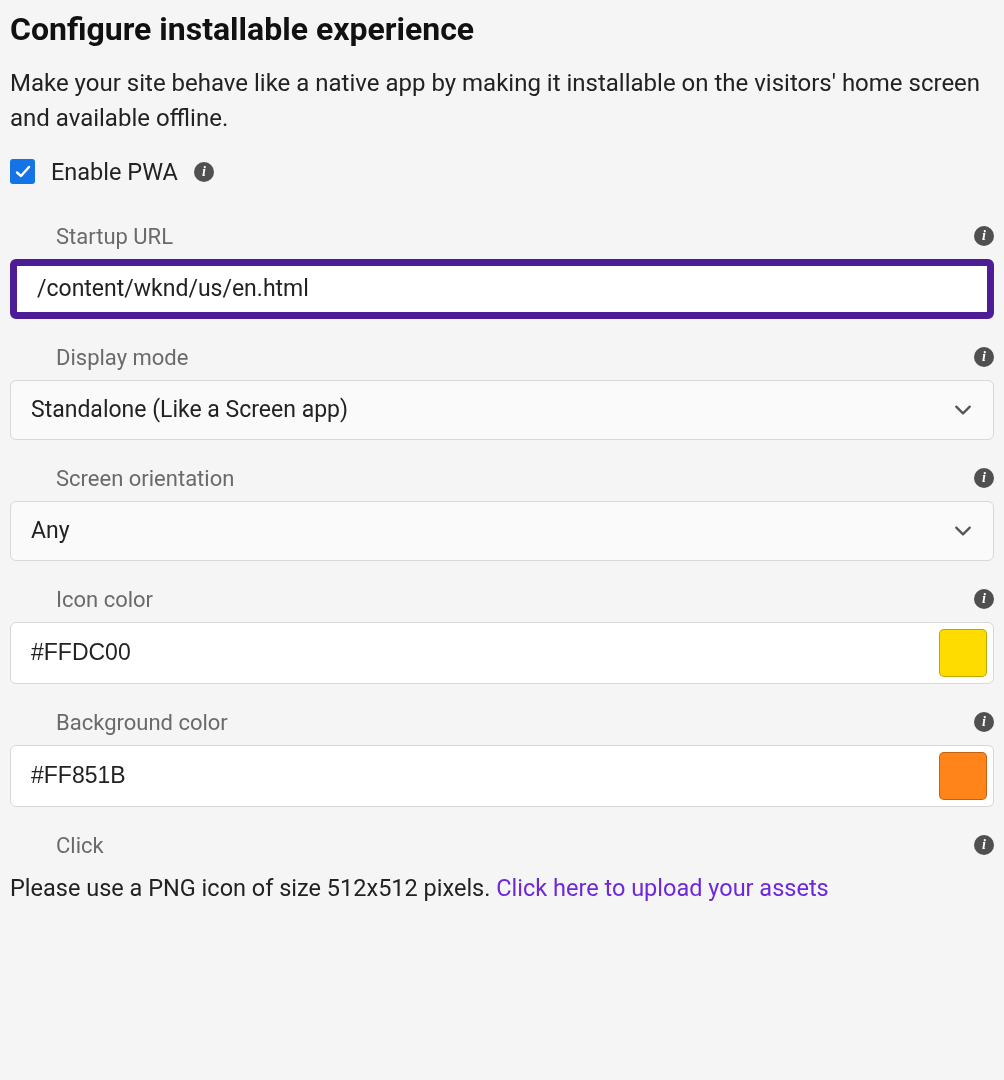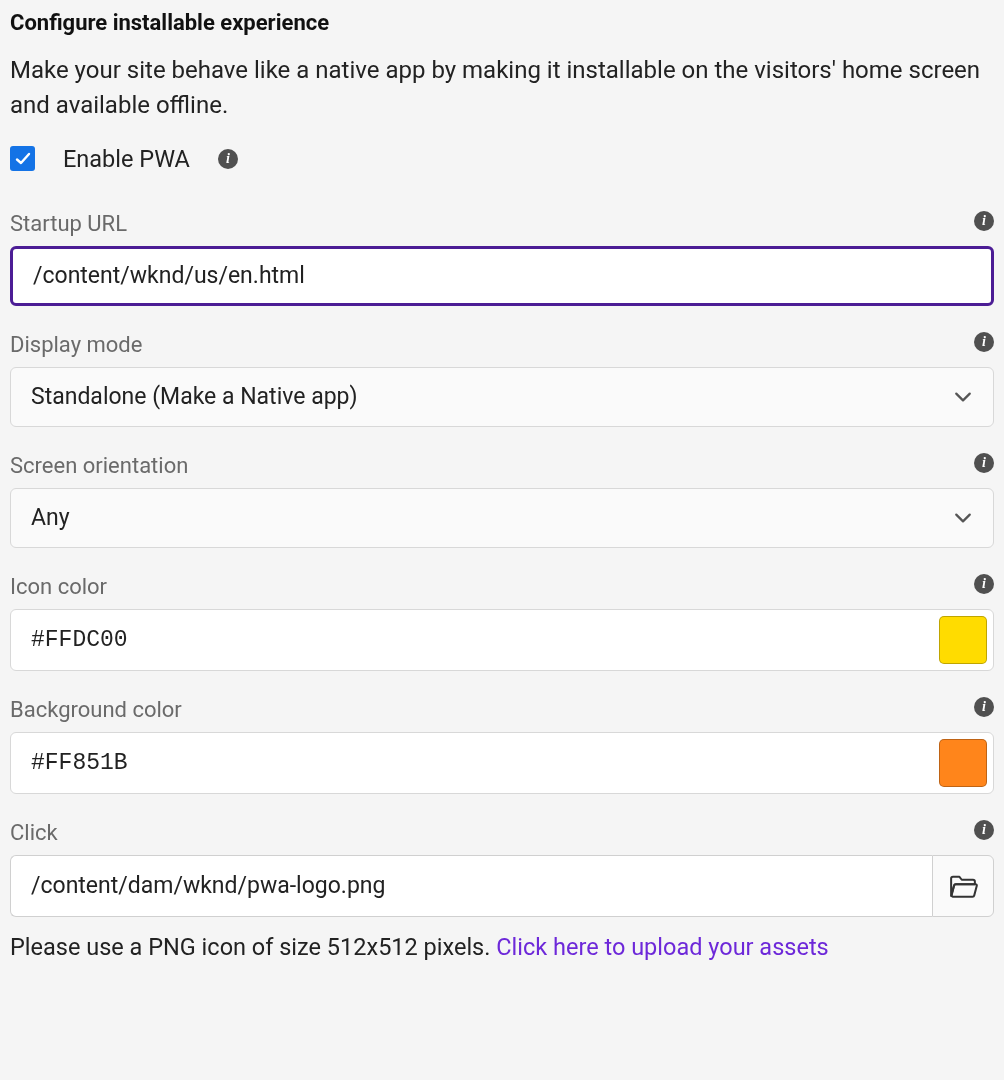--- a/index.html
+++ b/index.html
@@ -4,36 +4,36 @@
   <style>
     * { box-sizing: border-box; margin: 0; padding: 0; }
     body {
       font-family: -apple-system, BlinkMacSystemFont, "Segoe UI", Roboto, Helvetica, Arial, sans-serif;
       background: #f5f5f5;
       padding: 10px;
       width: 1004px;
       color: #222;
     }
     .heading {
-      font-size: 22px;
+      font-size: 32px;
       font-weight: 700;
       color: #111;
       margin-bottom: 18px;
     }
     .description {
       font-size: 24px;
       font-weight: 400;
       color: #222;
       line-height: 1.45;
       margin-bottom: 22px;
     }
     .checkbox-row {
       display: flex;
       align-items: center;
-      gap: 28px;
+      gap: 16px;
       margin-bottom: 38px;
     }
     .checkbox {
       width: 25px;
       height: 25px;
       background: #1473e6;
       border-radius: 3px;
       display: flex;
       align-items: center;
       justify-content: center;
@@ -58,33 +58,35 @@
       font-style: italic;
       font-weight: 700;
       font-size: 14px;
       cursor: pointer;
       flex-shrink: 0;
     }
     .field { margin-bottom: 26px; }
     .field.icon-field { margin-bottom: 14px; }
     .label-row {
       display: flex;
+      align-items: center;
       justify-content: space-between;
       margin-bottom: 10px;
+      margin-left: 46px;
     }
     .field-label {
       font-size: 22px;
       color: #6a6a6a;
       font-weight: 400;
     }
     .text-input {
       width: 100%;
       height: 60px;
       background: #fff;
-      border: 3px solid #4c1d95;
+      border: 7px solid #4c1d95;
       border-radius: 6px;
       padding: 0 20px;
       font-size: 23px;
       color: #222;
       font-family: inherit;
     }
     .select-wrap {
       position: relative;
       width: 100%;
     }
@@ -119,21 +121,21 @@
       align-items: center;
       padding: 5px 6px 5px 20px;
       gap: 10px;
     }
     .color-value {
       flex: 1;
       border: none;
       background: transparent;
       font-size: 23px;
       color: #222;
-      font-family: Liberation Mono, monospace;
+      font-family: Liberation Sans, sans-serif;
       outline: none;
     }
     .swatch {
       width: 48px;
       height: 48px;
       border-radius: 5px;
       border: 1px solid rgba(0,0,0,0.25);
       cursor: pointer;
       flex-shrink: 0;
     }
@@ -200,21 +202,21 @@
   <input type="text" class="text-input" value="/content/wknd/us/en.html" style="">
 </div>
 
 <div class="field">
   <div class="label-row">
     <span class="field-label">Display mode</span>
     <span class="info-icon">i</span>
   </div>
   <div class="select-wrap">
     <div class="select-input">
-      <span>Standalone (Make a Native app)</span>
+      <span>Standalone (Like a Screen app)</span>
     </div>
     <span class="chevron">
       <svg viewBox="0 0 16 16">
           <path d="M2 5 L8 11 L14 5" stroke="#555" stroke-width="2" fill="none" stroke-linecap="round" stroke-linejoin="round"></path>
         </svg>
     </span>
   </div>
 </div>
 
 <div class="field">
@@ -254,26 +256,17 @@
     <input type="text" class="color-value" value="#FF851B" style="">
     <div class="swatch" style="background: rgb(255, 133, 27);"></div>
   </div>
 </div>
 
 <div class="field icon-field">
   <div class="label-row">
     <span class="field-label">Click</span>
     <span class="info-icon">i</span>
   </div>
-  <div class="file-row">
-    <input type="text" class="file-input" value="/content/dam/wknd/pwa-logo.png" style="">
-    <div class="browse-btn">
-      <svg viewBox="0 0 24 24">
-        <path d="M2.5 6 C2.5 5.17 3.17 4.5 4 4.5 L9 4.5 L11 7 L20 7 C20.83 7 21.5 7.67 21.5 8.5 L21.5 10.5 L6.2 10.5 C5.56 10.5 5 10.94 4.85 11.56 L2.5 20 Z" fill="none" stroke="#333" stroke-width="1.6" stroke-linejoin="round"></path>
-        <path d="M4.85 11.56 C5 10.94 5.56 10.5 6.2 10.5 L22 10.5 C22.7 10.5 23.2 11.15 23.03 11.82 L21 19.5 C20.85 20.1 20.3 20.5 19.7 20.5 L4 20.5 C3.3 20.5 2.8 19.85 2.97 19.18 Z" fill="none" stroke="#333" stroke-width="1.6" stroke-linejoin="round"></path>
-      </svg>
-    </div>
-  </div>
 </div>
 
 <p class="hint">
   <span>Please use a PNG icon of size 512x512 pixels. </span><span class="link">Click here to upload your assets</span>
 </p>
 
 </body></html>

